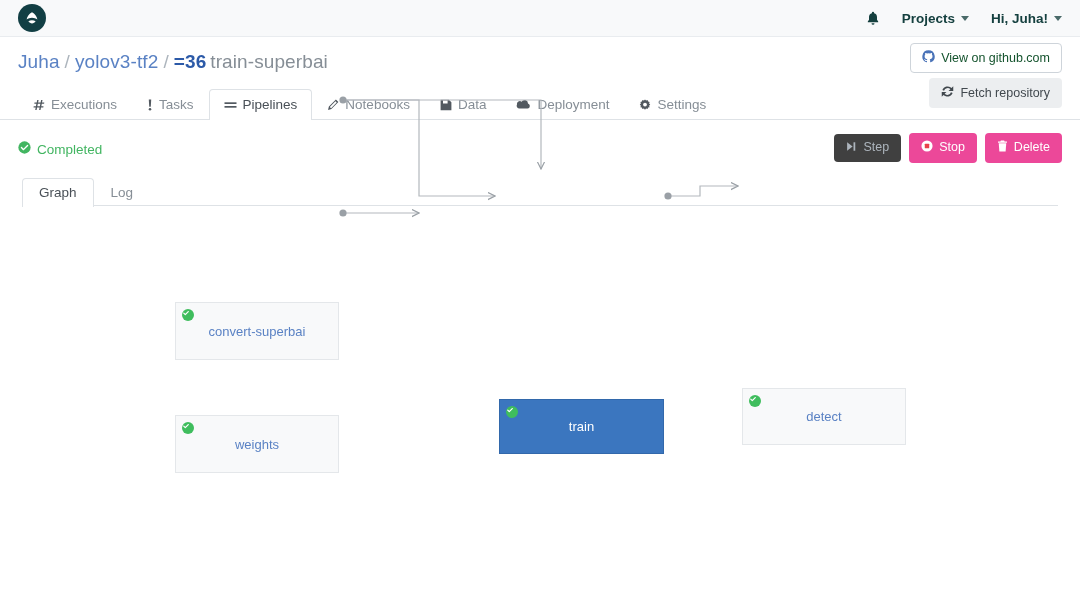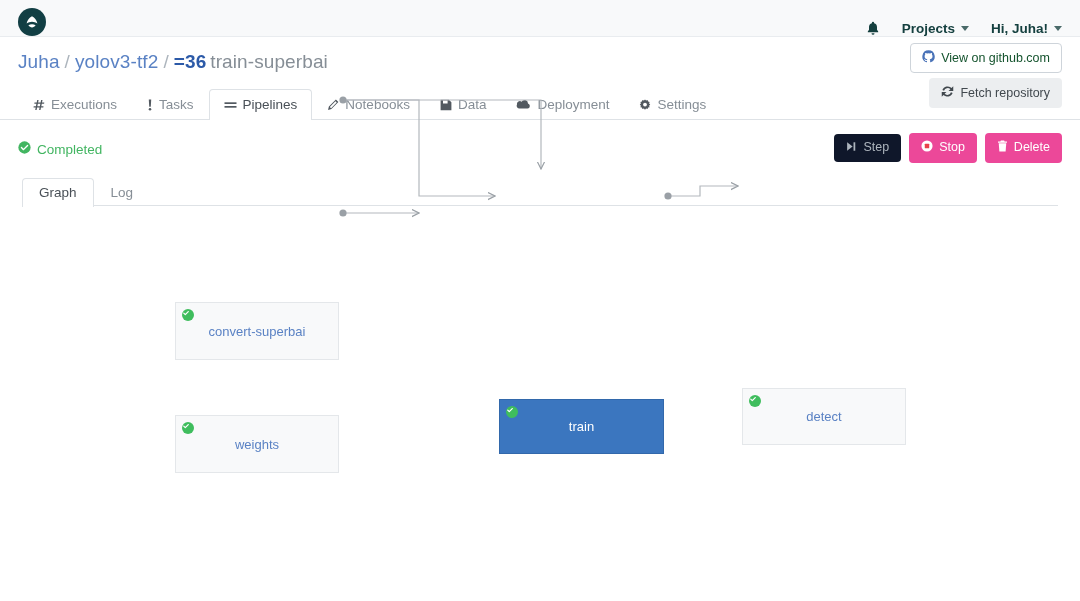--- a/index.html
+++ b/index.html
@@ -10,21 +10,21 @@
     font-family:"Liberation Sans", sans-serif;
     color:#495057;
     overflow:hidden;
   }
 
   
   .topbar{
     height:37px; width:100%;
     background:#f8f9fa;
     border-bottom:1px solid #e9ecef;
-    display:flex; align-items:flex-end;
+    display:flex; align-items:center;
     padding:0 18px;
   }
   .logo{
     width:28px; height:28px; border-radius:50%;
     background:#123f44;
     display:flex; align-items:center; justify-content:center;
     flex:0 0 auto;
   }
   .logo svg{display:block;}
   .topbar-right{
@@ -87,21 +87,21 @@
     height:46px; position:relative; display:flex; align-items:center;
     padding:0 18px; margin-top:6px;
   }
   .status{ display:flex; align-items:center; gap:6px; font-size:13.5px; color:#42b561;}
   .actions{ position:absolute; right:18px; top:7px; display:flex; align-items:center; gap:8px;}
   .btn{
     display:flex; align-items:center; gap:6px;
     font-size:12.5px; border-radius:4px; padding:6px 11px;
     border:1px solid transparent; cursor:pointer; line-height:1.1;
   }
-  .btn-step{ color:#adb5bd; background:#0f172a; }
+  .btn-step{ color:#adb5bd; background:#404040; }
   .btn-red{ color:#fff; background:#ec4899; }
 
   
   .subtabs{
     position:relative; height:30px; padding-left:22px;
     display:flex; align-items:flex-end;
     margin-top:4px;
   }
   .subtabs::after{
     content:""; position:absolute; left:22px; right:22px; bottom:0;

